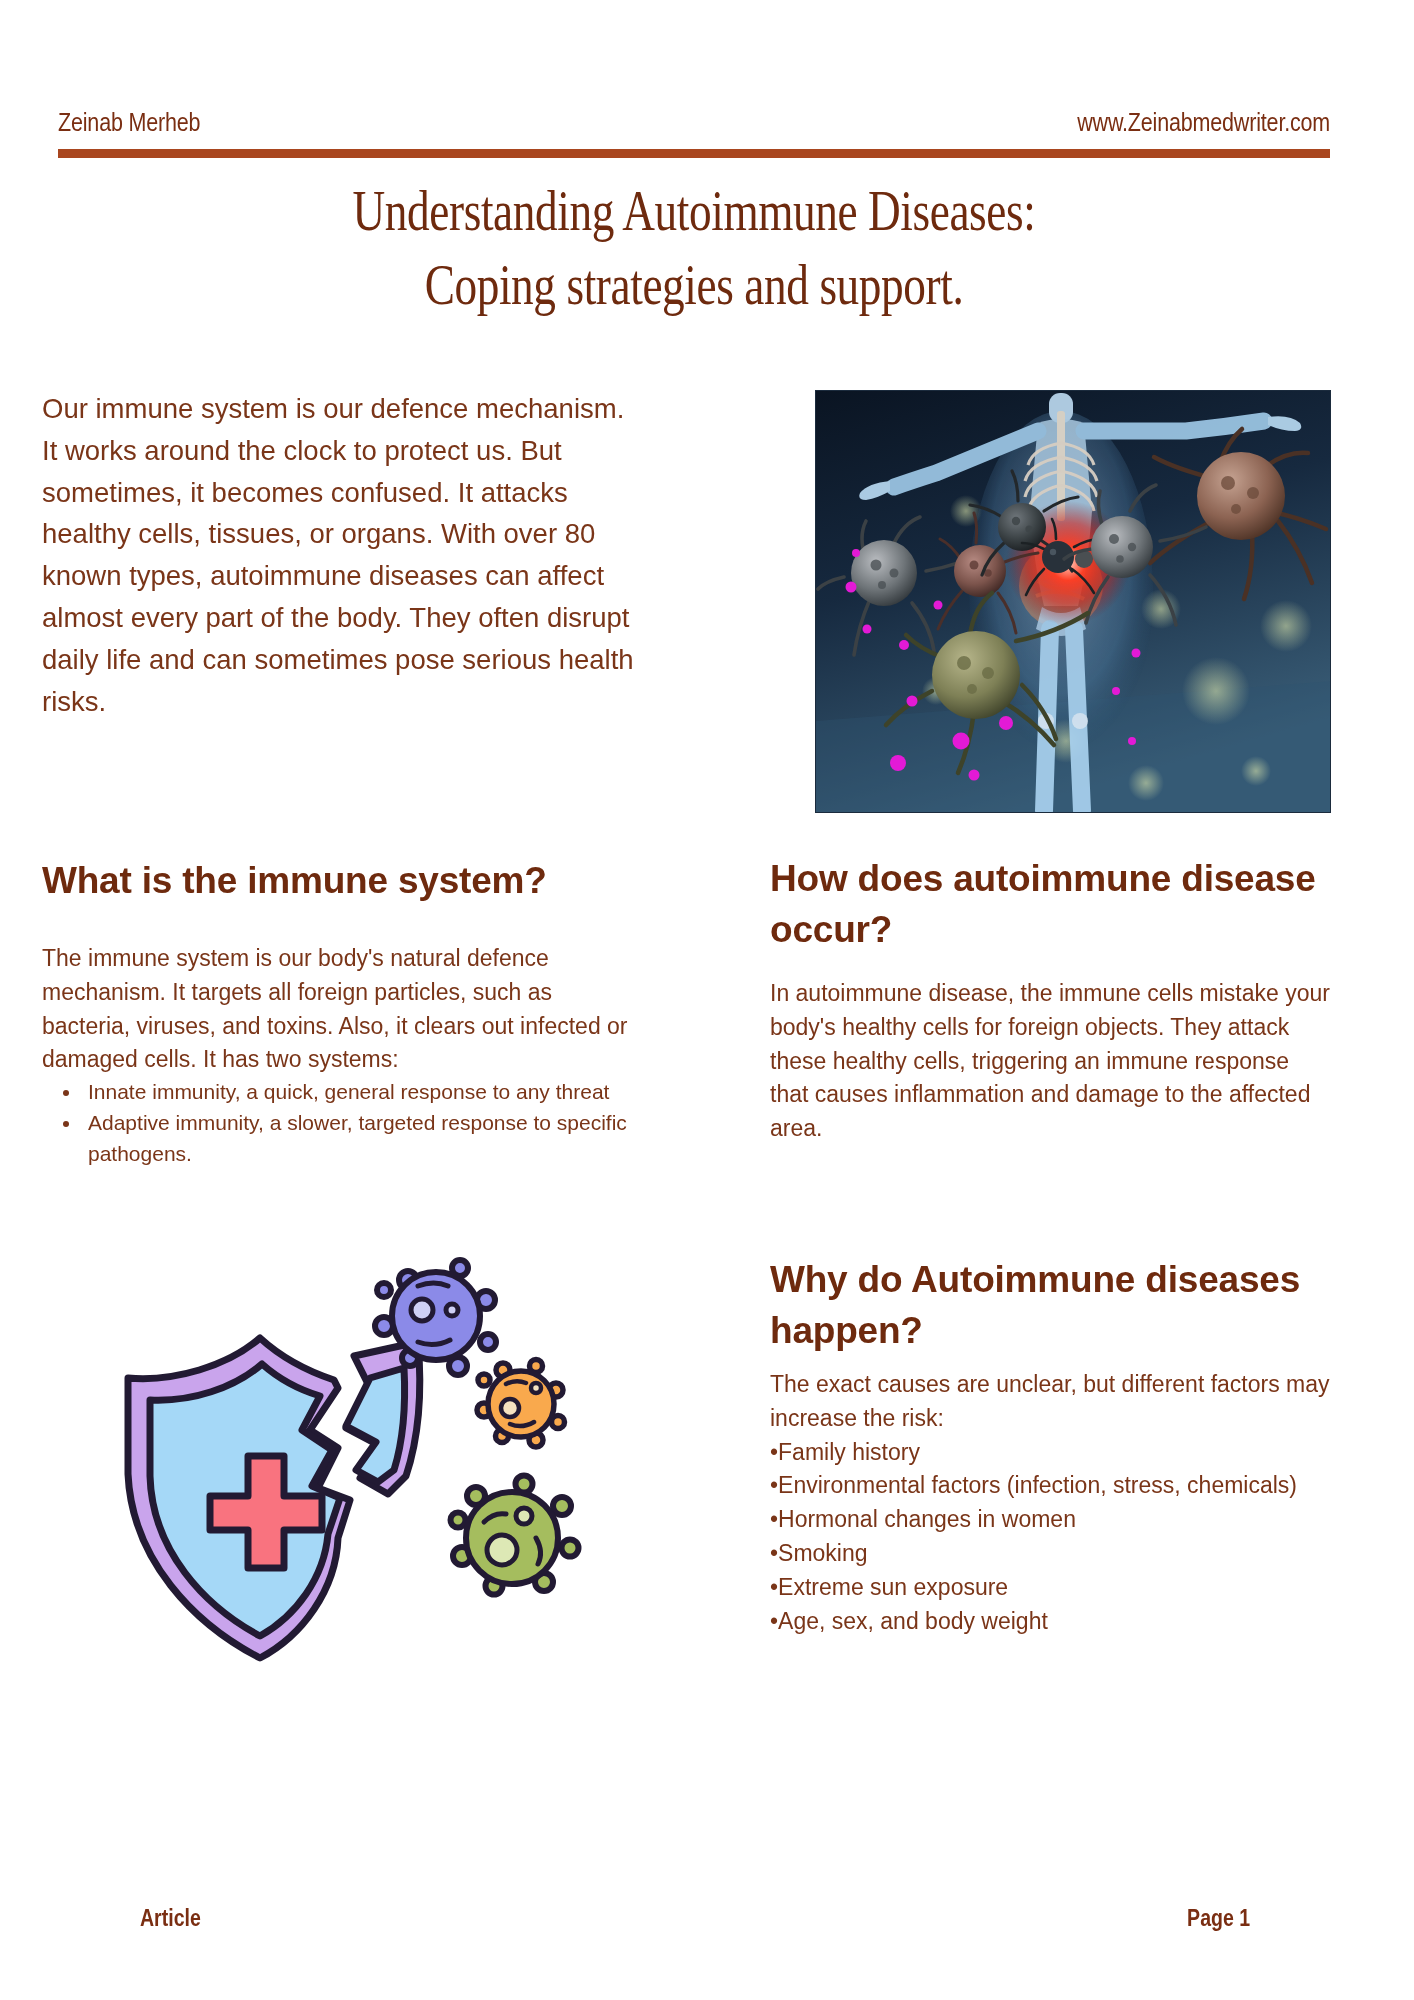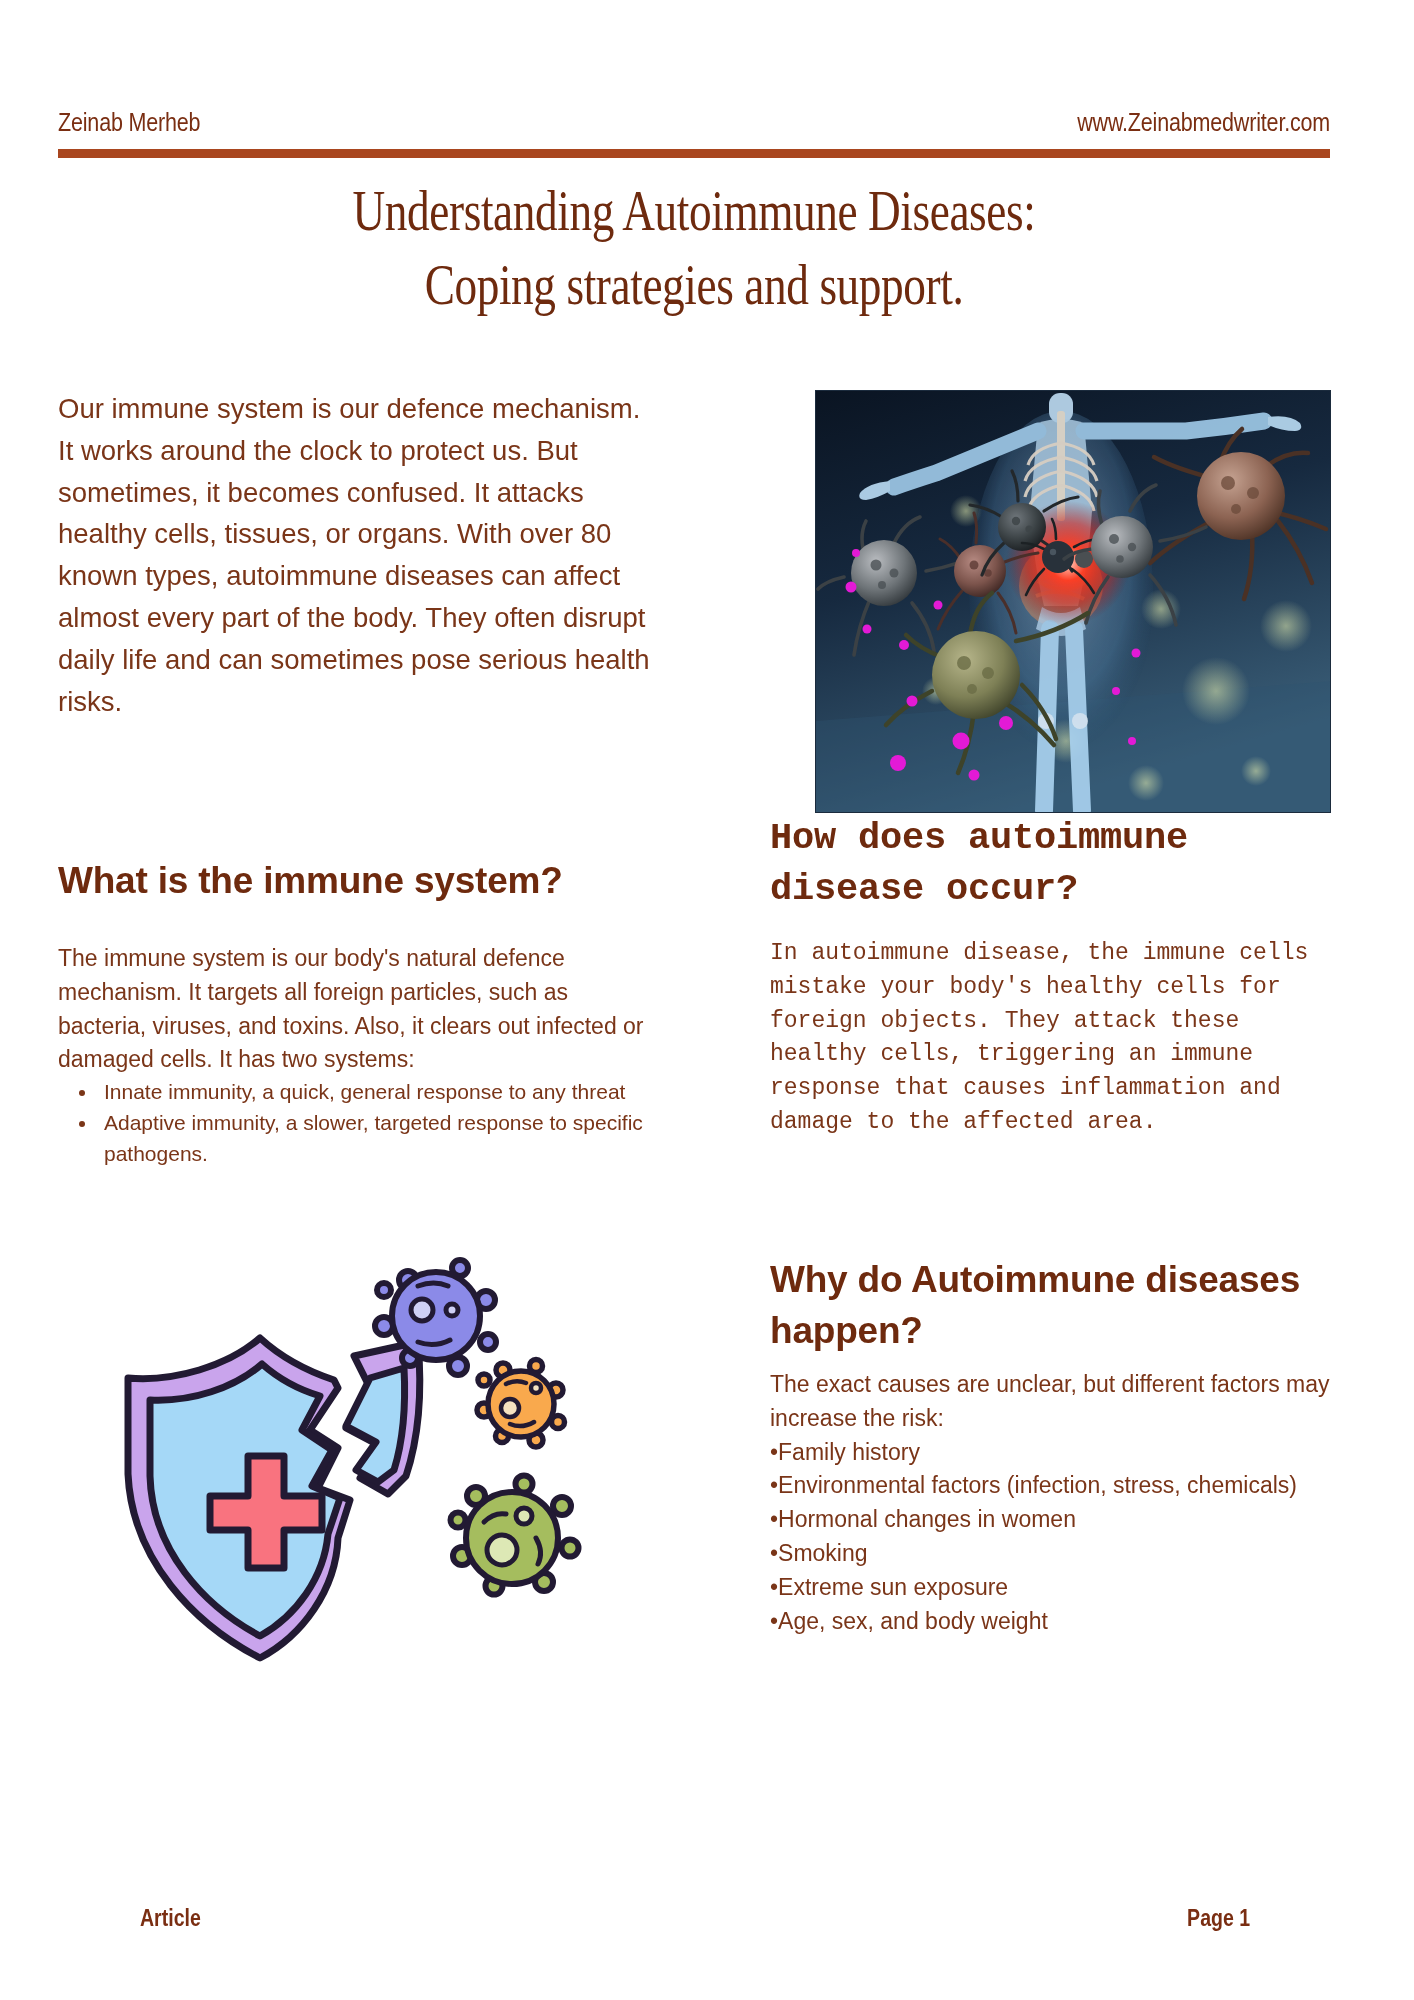--- a/index.html
+++ b/index.html
@@ -62,21 +62,21 @@
     line-height: 1.28;
     font-weight: 400;
     letter-spacing: -0.5px;
     transform: scaleX(0.78);
     white-space: nowrap;
   }
 
   
   .col-left {
     position: absolute;
-    left: 58px;
+    left: 42px;
     width: 600px;
   }
   .col-right {
     position: absolute;
     left: 770px;
     width: 562px;
   }
 
   .intro {
     top: 388px;
@@ -423,21 +423,21 @@
 
   <div class="col-left" style="top:855px;">
     <div class="section-heading">What is the immune system?</div>
     <div class="body-text" style="margin-top:36px;">The immune system is our body's natural defence mechanism. It targets all foreign particles, such as bacteria, viruses, and toxins. Also, it clears out infected or damaged cells. It has two systems:</div>
     <ul class="bullets">
       <li>Innate immunity, a quick, general response to any threat</li>
       <li>Adaptive immunity, a slower, targeted response to specific pathogens.</li>
     </ul>
   </div>
 
-  <div class="col-right" style="top:813px;font-family:Liberation Mono, monospace;">
+  <div class="col-right" style="top:853px;">
     <div class="section-heading">How does autoimmune disease occur?</div>
     <div class="body-text" style="margin-top:22px;">In autoimmune disease, the immune cells mistake your body's healthy cells for foreign objects. They attack these healthy cells, triggering an immune response that causes inflammation and damage to the affected area.</div>
   </div>
 
   <div class="shield-illus">
     <svg viewBox="0 0 545 425" width="545" height="425">
       <g stroke="#221a33" stroke-width="7" stroke-linejoin="round" stroke-linecap="round">
 
         <path d="M40,140 C86,144 140,128 172,100 C196,122 222,134 246,142
                  L250,150 L222,192 L250,210 L230,250 L262,262 L250,300

